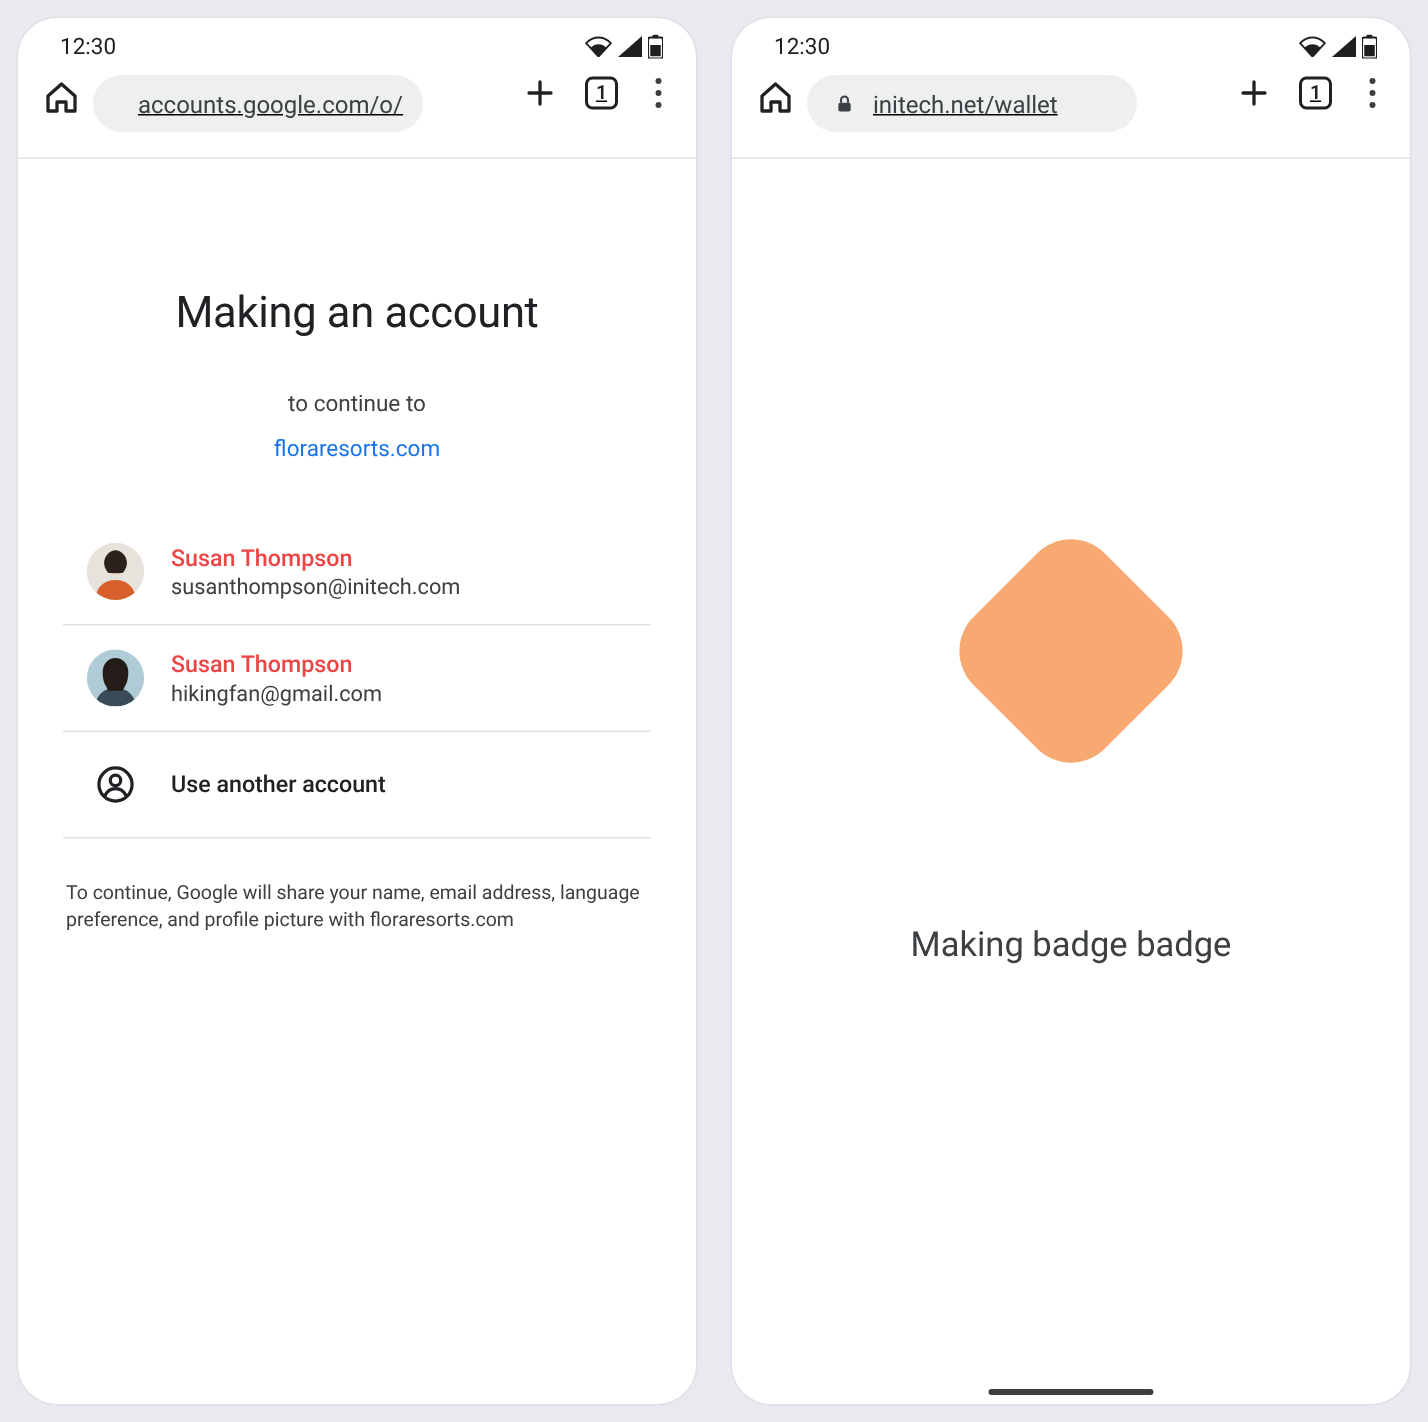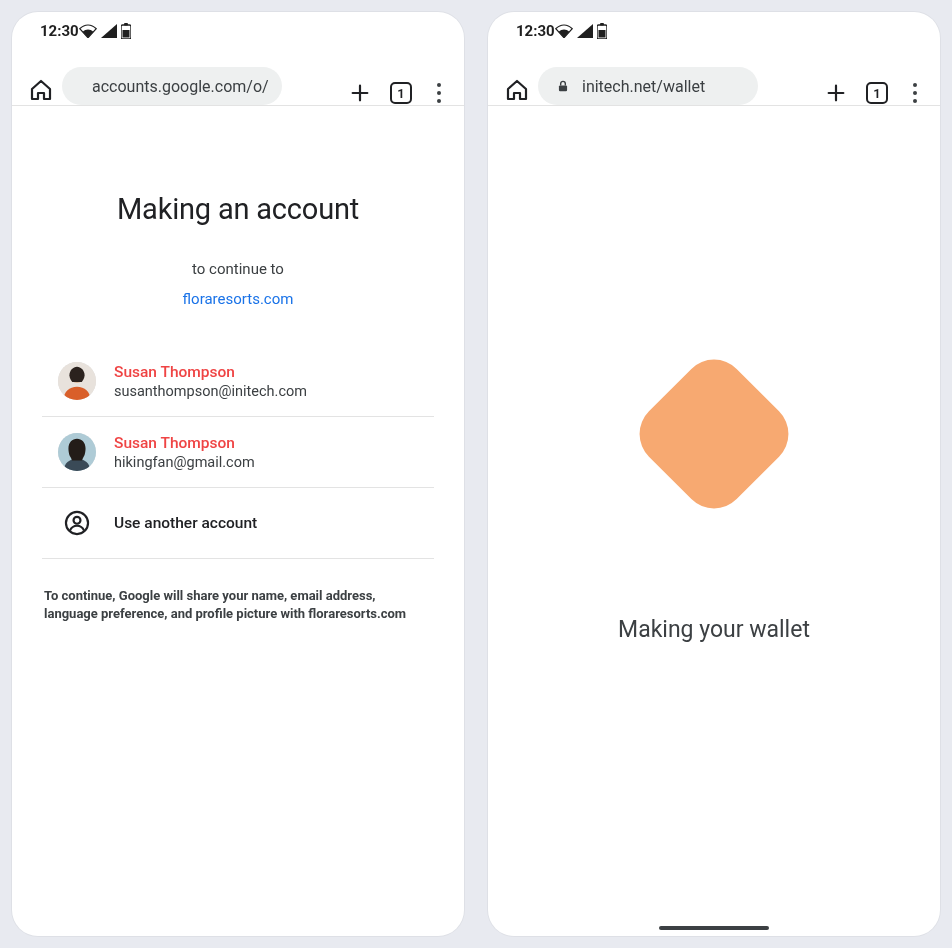--- a/index.html
+++ b/index.html
@@ -21,35 +21,37 @@
     display: flex;
     flex-direction: column;
     box-shadow: 0 0 0 1px rgba(0,0,0,0.04);
     position: relative;
   }
   
   .statusbar {
     height: 38px;
     display: flex;
     align-items: center;
+    justify-content: space-between;
     padding: 0 22px 0 28px;
     font-size: 15px;
-    font-weight: 700;
+    font-weight: 400;
     color: #1f1f1f;
   }
   .status-right { display: flex; align-items: center; gap: 4px; }
   .status-right svg { display: block; }
   
   .chrome {
     height: 56px;
     display: flex;
-    align-items: flex-end;
+    align-items: flex-start;
     padding: 0 10px 0 14px;
     gap: 6px;
     border-bottom: 1px solid #e3e3e3;
+    text-decoration: underline;
   }
   .home-btn { width: 30px; height: 30px; display:flex; align-items:center; justify-content:center; }
   .omnibox {
     flex: 1;
     background: #eef0f0;
     border-radius: 22px;
     height: 38px;
     display: flex;
     align-items: center;
     padding: 0 18px;
@@ -136,21 +138,20 @@
     width: 38px; height: 38px; display:flex; align-items:center; justify-content:center;
     flex-shrink:0;
   }
   .another-label { font-size: 15.5px; font-weight: 500; color: #202124; }
   .disclosure {
     margin-top: 28px;
     font-size: 13px;
     line-height: 1.35;
     color: #3c4043;
     padding: 0 2px;
-    font-weight: bold;
   }
 
   
   .content-right {
     flex: 1;
     display: flex;
     flex-direction: column;
     align-items: center;
     justify-content: flex-start;
     padding-top: 266px;
@@ -325,17 +326,17 @@
       <div class="kebab">
         <span></span>
           <span></span>
           <span></span>
       </div>
     </div>
   </div>
 
   <div class="content-right">
     <div class="badge-shape"></div>
-    <div class="badge-label">Making your wallet</div>
+    <div class="badge-label">Making badge badge</div>
   </div>
 
   <div class="gesture-bar"></div>
 </div>
 
 </body></html>

